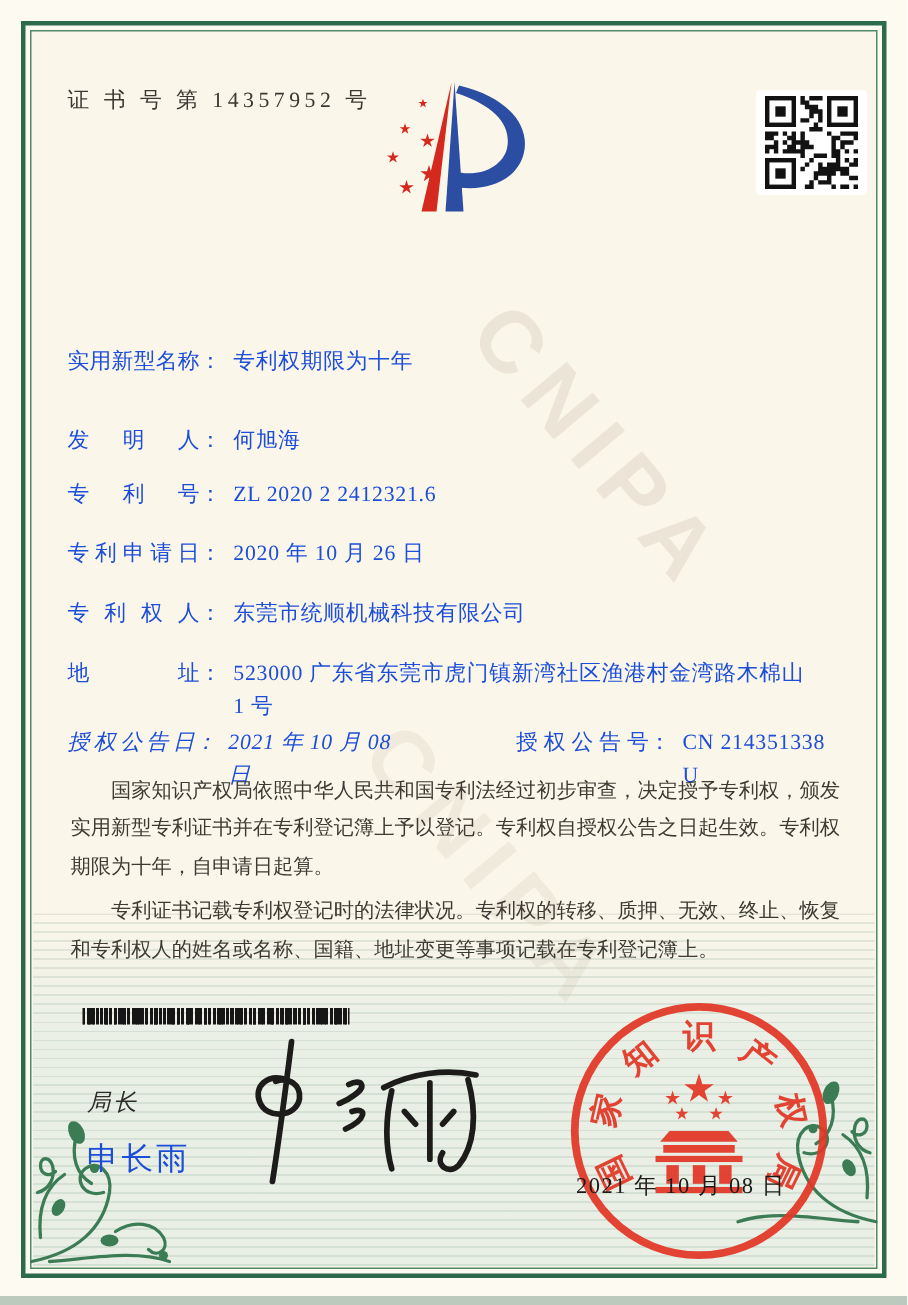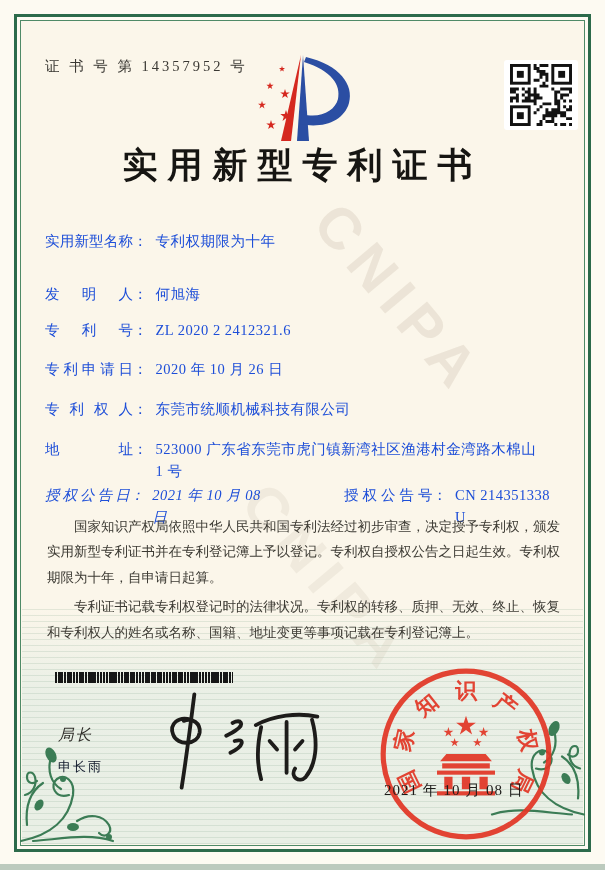--- a/index.html
+++ b/index.html
@@ -45,21 +45,21 @@
   .paras{position:absolute;left:43px;top:510px;width:521px;font-size:13.5px;line-height:1.88;
       text-align:justify;color:#3c3a33;z-index:2;}
   .paras p{margin:4px;text-indent:2em;}
   .barcode{position:absolute;left:55px;top:672px;width:178px;height:11px;z-index:2;
     background:
       repeating-linear-gradient(90deg,#161616 0 2px,rgba(0,0,0,0) 2px 3px),
       repeating-linear-gradient(90deg,#161616 0 1px,rgba(0,0,0,0) 1px 7px),
       repeating-linear-gradient(90deg,rgba(0,0,0,0) 0 4px,#161616 4px 6px,rgba(0,0,0,0) 6px 11px);
   }
   .signer-title{position:absolute;left:58px;top:725px;font-size:15.5px;color:#2e2c28;z-index:3;letter-spacing:2px;font-style:italic;}
-  .signer-name{position:absolute;left:58px;top:758px;font-size:13px;color:#0f172a;z-index:3;letter-spacing:2px;}
+  .signer-name{position:absolute;left:58px;top:758px;font-size:21px;color:#1d4ed8;z-index:3;letter-spacing:2px;}
   .signature{position:absolute;left:150px;top:688px;width:182px;height:106px;z-index:3;}
   .seal{position:absolute;left:378px;top:666px;width:176px;height:176px;z-index:2;opacity:0.93;}
   .seal-char{font-size:21px;font-weight:bold;fill:#e23726;font-family:"Liberation Serif",serif;}
   .seal-date{position:absolute;left:384px;top:781px;font-size:15px;color:#1c1b19;z-index:4;letter-spacing:1px;white-space:nowrap;}
   .footer{position:absolute;left:0;right:0;top:830px;text-align:center;font-size:12.5px;color:#3c3a33;z-index:2;letter-spacing:1px;}
   .flourish{position:absolute;z-index:1;}
   .fl-left{left:17px;top:733px;width:118px;height:112px;}
   .fl-right{right:17px;top:695px;width:118px;height:135px;transform:scaleX(-1);}
 </style>
 </head>
@@ -95,21 +95,20 @@
         <rect x="1.5" y="1.5" width="18" height="18"></rect>
         <rect x="43.5" y="1.5" width="18" height="18"></rect>
         <rect x="1.5" y="43.5" width="18" height="18"></rect>
       </g>
       <rect x="7" y="7" width="7" height="7" fill="#121212"></rect>
       <rect x="49" y="7" width="7" height="7" fill="#121212"></rect>
       <rect x="7" y="49" width="7" height="7" fill="#121212"></rect>
     </svg>
   </div>
 
-  <div class="title">实用新型专利证书</div>
 
   <div class="field-row row1">
     <span class="f-label">实用新型名称</span>
       <span class="f-colon">：</span>
       <span class="f-value">专利权期限为十年</span>
   </div>
   <div class="field-row row2">
     <span class="f-label">发明人</span>
       <span class="f-colon">：</span>
       <span class="f-value">何旭海</span>

